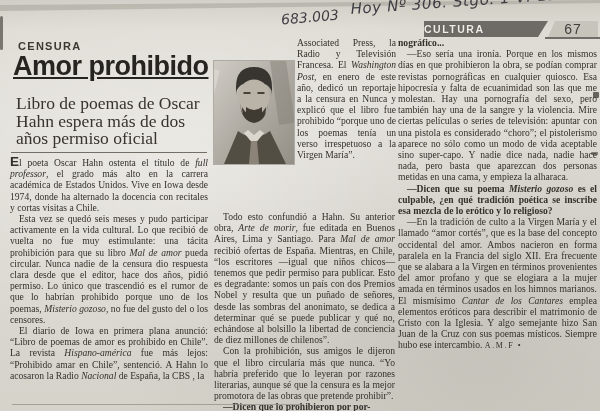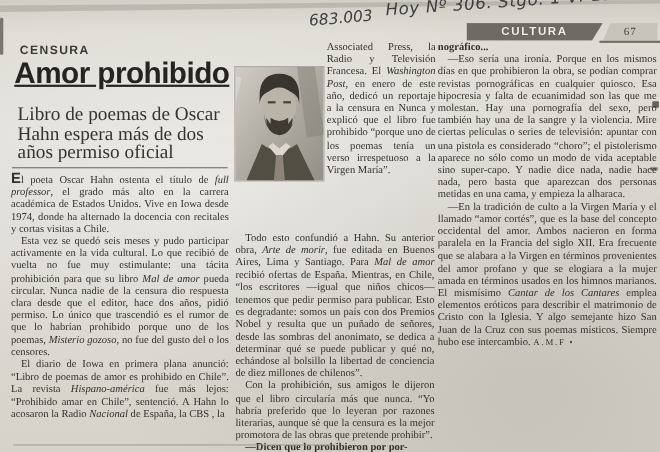--- a/index.html
+++ b/index.html
@@ -18,27 +18,27 @@
   .scan-left{position:absolute;left:0;top:16px;width:3px;height:34px;background:#5f5c55;opacity:.8;border-radius:2px;}
   .speck1{position:absolute;left:593px;top:92px;width:6px;height:6px;background:#514e47;opacity:.85;border-radius:1px;}
   .speck2{position:absolute;left:591px;top:152px;width:7px;height:3px;background:#5a564e;opacity:.7;border-radius:1px;}
 
   .hand{position:absolute;font-family:"DejaVu Sans",sans-serif;font-style:italic;color:#3d3c42;white-space:nowrap;}
   .hand-note{left:350px;top:0px;font-size:15px;letter-spacing:.6px;transform:rotate(-4deg);transform-origin:left top;}
   .hand-num{left:281px;top:9px;font-size:14px;transform:rotate(-5deg);}
 
   .ribbon-dark{position:absolute;left:424px;top:21px;width:124px;height:16px;background:#6e6b66;
     clip-path:polygon(0 0,100% 0,92% 100%,0 100%);
-    display:flex;align-items:center;justify-content:center;}
+    display:flex;align-items:center;justify-content:flex-start;}
   .ribbon-dark span{font-family:"Liberation Sans",sans-serif;font-weight:bold;font-size:10.5px;
     letter-spacing:1.5px;color:#f0eee9;text-shadow:0 0 1px #4a4843;}
   .ribbon-light{position:absolute;left:548px;top:21px;width:50px;height:16px;background:#c7c4bc;
     clip-path:polygon(14% 0,100% 0,100% 100%,0 100%);
     display:flex;align-items:center;justify-content:center;}
-  .ribbon-light span{font-family:Liberation Serif, serif;font-size:10px;color:#403e39;letter-spacing:1px;}
+  .ribbon-light span{font-family:Liberation Sans, sans-serif;font-size:14px;color:#403e39;letter-spacing:1px;}
   .ribbon-line{position:absolute;left:545px;top:37px;width:55px;height:2px;background:#55534d;opacity:.8;}
 
   .kicker{position:absolute;left:18px;top:40px;font-family:"Liberation Sans",sans-serif;
     font-weight:bold;font-size:11px;letter-spacing:1.3px;color:#3b3934;}
   .headline{position:absolute;left:13px;top:51px;font-family:"Liberation Sans",sans-serif;
     font-weight:bold;font-size:27px;letter-spacing:-.5px;color:#262420;}
   .subhead{position:absolute;left:16px;top:95px;width:198px;font-size:17.5px;line-height:17.5px;color:#373430;}
   .rule-subhead{position:absolute;left:11px;top:152px;width:196px;height:1px;background:#716e66;}
   .rule-bottom{position:absolute;left:12px;top:404px;width:292px;height:1px;background:#8e8b82;opacity:.7;}
 
@@ -120,17 +120,18 @@
       <p class="para"><span>Associated Press, la Radio y Televisión Francesa. El </span><span class="i">Washington Post</span><span>, en enero de este año, dedicó un reportaje a la censura en Nunca y explicó que el libro fue prohibido “porque uno de los poemas tenía un verso irrespetuoso a la Virgen María”.</span></p>
     </div>
   <div class="bodycol col2">
       <p class="para ind"><span>Todo esto confundió a Hahn. Su anterior obra, </span><span class="i">Arte de morir</span><span>, fue editada en Buenos Aires, Lima y Santiago. Para </span><span class="i">Mal de amor</span><span> recibió ofertas de España. Mientras, en Chile, “los escritores —igual que niños chicos— tenemos que pedir permiso para publicar. Esto es degradante: somos un país con dos Premios Nobel y resulta que un puñado de señores, desde las sombras del anonimato, se dedica a determinar qué se puede publicar y qué no, echándose al bolsillo la libertad de conciencia de diez millones de chilenos”.</span></p>
       <p class="para ind"><span>Con la prohibición, sus amigos le dijeron que el libro circularía más que nunca. “Yo habría preferido que lo leyeran por razones literarias, aunque sé que la censura es la mejor promotora de las obras que pretende prohibir”.</span></p>
       <p class="para ind boldp"><span>—Dicen que lo prohibieron por por-</span></p>
     </div>
   <div class="bodycol col3">
       <p class="para boldp"><span>nográfico...</span></p>
       <p class="para ind"><span>—Eso sería una ironía. Porque en los mismos días en que prohibieron la obra, se podían comprar revistas pornográficas en cualquier quiosco. Esa hipocresía y falta de ecuanimidad son las que me molestan. Hay una pornografía del sexo, pero también hay una de la sangre y la violencia. Mire ciertas películas o series de televisión: apuntar con una pistola es considerado “choro”; el pistolerismo aparece no sólo como un modo de vida aceptable sino super-capo. Y nadie dice nada, nadie hace nada, pero basta que aparezcan dos personas metidas en una cama, y empieza la alharaca.</span></p>
+      <p class="para ind boldp"><span>—Dicen que su poema </span><span class="bi">Misterio gozoso</span><span> es el culpable, ¿en qué tradición poética se inscribe esa mezcla de lo erótico y lo religioso?</span></p>
       <p class="para ind"><span>—En la tradición de culto a la Virgen María y el llamado “amor cortés”, que es la base del concepto occidental del amor. Ambos nacieron en forma paralela en la Francia del siglo XII. Era frecuente que se alabara a la Virgen en términos provenientes del amor profano y que se elogiara a la mujer amada en términos usados en los himnos marianos. El mismísimo </span><span class="i">Cantar de los Cantares</span><span> emplea elementos eróticos para describir el matrimonio de Cristo con la Iglesia. Y algo semejante hizo San Juan de la Cruz con sus poemas místicos. Siempre hubo ese intercambio. </span><span class="sc">A.M.F •</span></p>
     </div>
 
   <div class="rule-bottom"></div>
 </div>
 
 </body></html>

